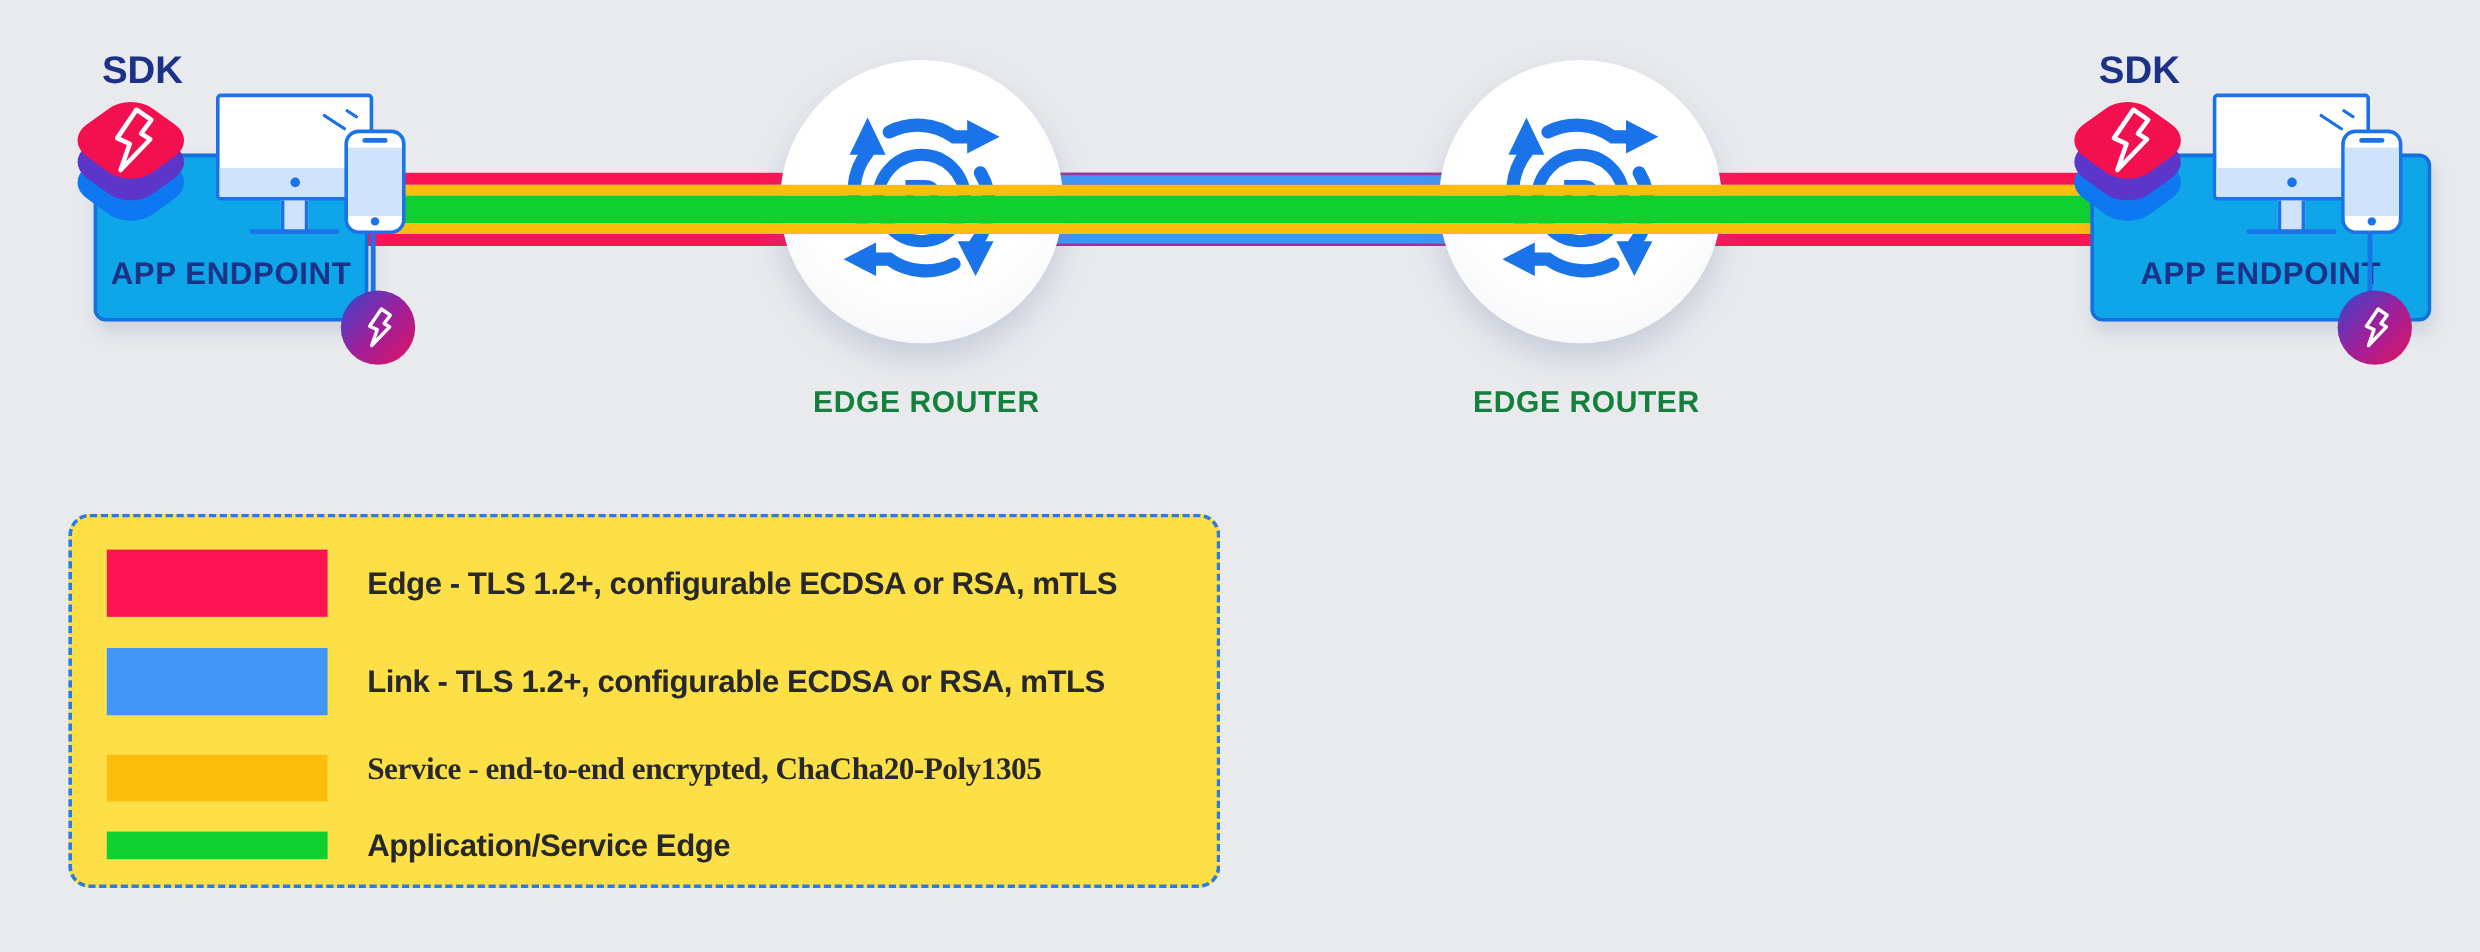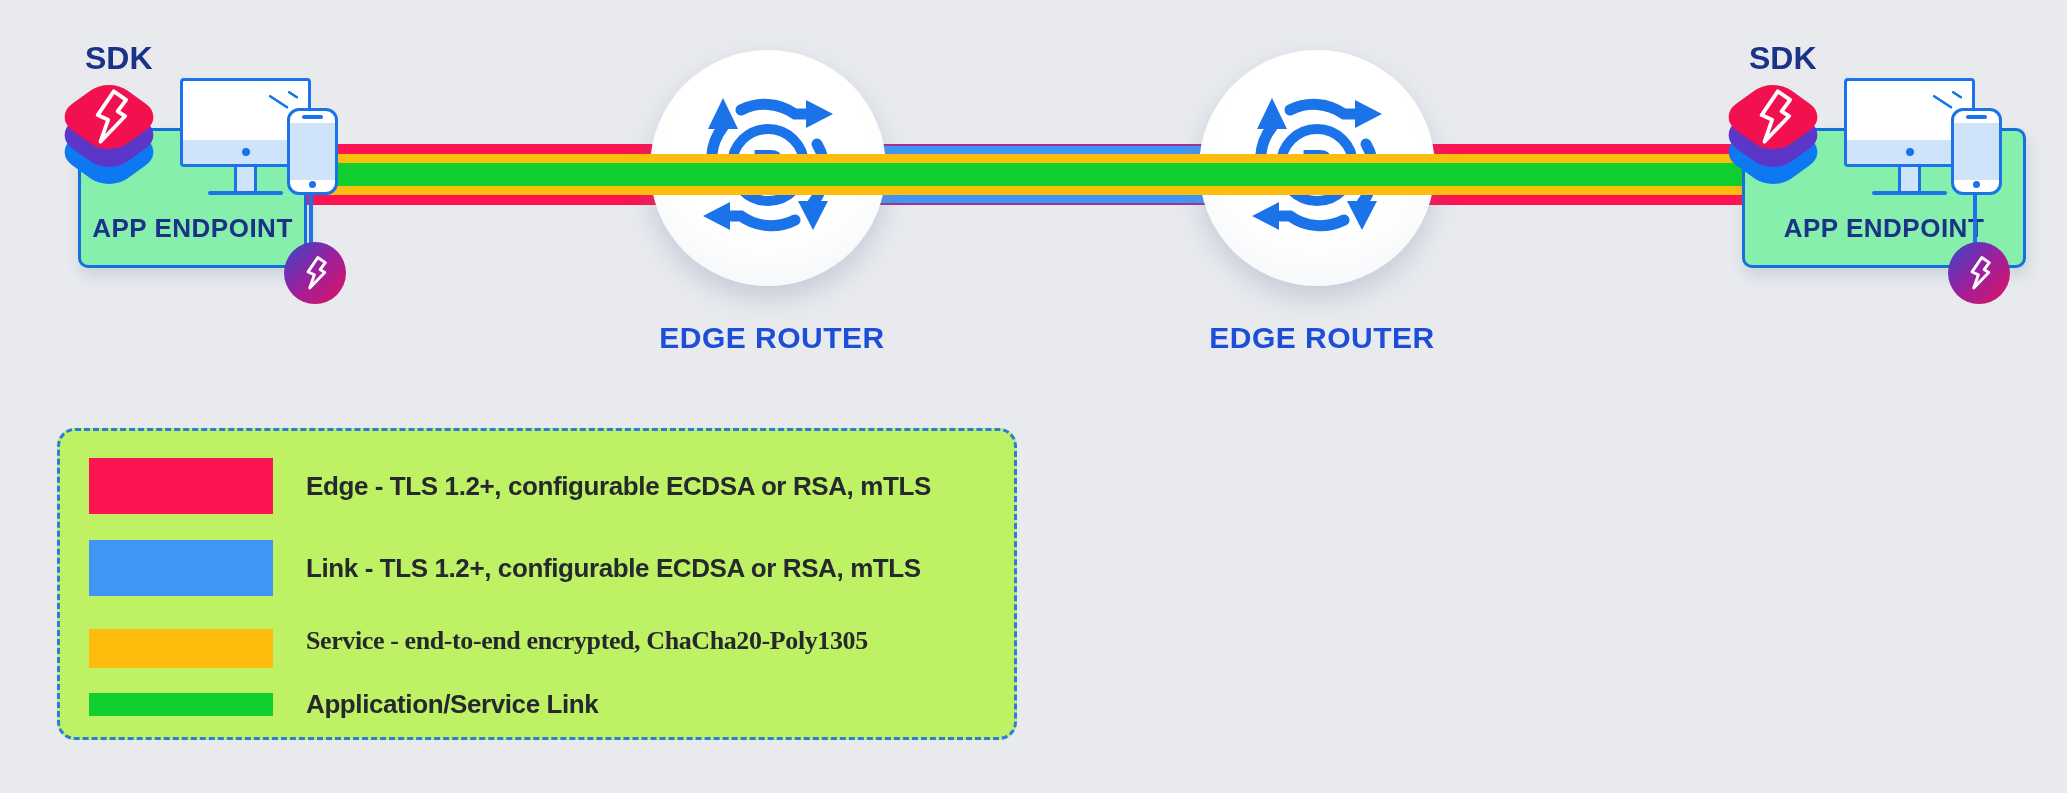--- a/index.html
+++ b/index.html
@@ -17,28 +17,28 @@
   .band.yellow.top{top:154px;} .band.yellow.bot{top:186px;}
   .band.green{background:#0fd02f;height:23px;top:163px;z-index:4;}
 
   
   .router-circle{position:absolute;top:50px;width:236px;height:236px;border-radius:50%;z-index:3;
       background:radial-gradient(circle at 50% 38%,#ffffff 52%,#f1f3f6 100%);
       box-shadow:0 12px 26px rgba(108,126,158,.28);}
   .router-circle.r1{left:650px;} .router-circle.r2{left:1199px;}
   .router-icon{position:absolute;left:33px;top:30px;}
   .router-label{position:absolute;top:321px;width:236px;text-align:center;z-index:5;
-      color:#1d4ed8;font-size:30px;font-weight:600;letter-spacing:.5px;}
+      color:#15803d;font-size:25px;font-weight:600;letter-spacing:.5px;}
   .router-label.l1{left:654px;} .router-label.l2{left:1204px;}
 
   
   .endpoint{position:absolute;top:40px;width:330px;height:300px;z-index:6;}
   .endpoint.left{left:58px;} .endpoint.right{left:1722px;}
   .sdk-label{position:absolute;left:27px;top:0px;color:#1b3286;font-size:32px;font-weight:600;}
-  .ep-box{position:absolute;left:20px;top:88px;width:229px;height:140px;background:#86efac;
+  .ep-box{position:absolute;left:20px;top:88px;width:229px;height:140px;background:#0ea5e9;
       border:3px solid #1570dd;border-radius:10px;box-sizing:border-box;z-index:1;
       box-shadow:2px 8px 14px rgba(108,126,158,.22);}
   .endpoint.right .ep-box{width:284px;}
   .ep-label{position:absolute;left:0;right:0;top:82px;text-align:center;color:#1b3286;
       font-size:26px;font-weight:600;letter-spacing:.5px;}
   
   .monitor{position:absolute;left:122px;top:38px;width:131px;height:89px;background:#ffffff;
       border:3.5px solid #1a73e8;border-radius:4px;box-sizing:border-box;z-index:2;}
   .monitor .bezel{position:absolute;left:0;right:0;bottom:0;height:24px;background:#cfe3fa;}
   .monitor .cam-dot{position:absolute;left:50%;bottom:8px;width:8px;height:8px;margin-left:-4px;
@@ -66,21 +66,21 @@
   .stack-layer.l-blue{left:12px;top:73px;background:#0d78f2;}
   .stack-layer.l-purple{left:12px;top:56px;background:#5c35c9;}
   .stack-layer.l-red{left:12px;top:38px;background:#f3104e;}
   .stack-bolt{position:absolute;left:33px;top:47px;z-index:6;}
   
   .badge{position:absolute;left:226px;top:202px;width:62px;height:62px;border-radius:50%;z-index:5;
       background:linear-gradient(135deg,#3646cf 0%,#a01f99 52%,#e0135f 100%);}
   .badge svg{position:absolute;left:20px;top:13px;}
 
   
-  .legend{position:absolute;left:57px;top:428px;width:960px;height:312px;background:#bef264;
+  .legend{position:absolute;left:57px;top:428px;width:960px;height:312px;background:#fde047;
       border:3px dashed #2b7ce0;border-radius:18px;box-sizing:border-box;z-index:7;}
   .swatch{position:absolute;left:29px;width:184px;}
   .swatch.sw1{top:27px;height:56px;background:#fb1352;}
   .swatch.sw2{top:109px;height:56px;background:#4196f5;}
   .swatch.sw3{top:198px;height:39px;background:#fdbd0d;}
   .swatch.sw4{top:262px;height:23px;background:#0fd02f;}
   .legend-text{position:absolute;left:246px;height:34px;line-height:34px;color:#26282e;
       font-size:26px;font-weight:600;letter-spacing:-0.4px;white-space:nowrap;}
   .legend-text.lt1{top:38px;} .legend-text.lt2{top:120px;}
   .legend-text.lt3{top:193px;font-family:Liberation Serif, serif;} .legend-text.lt4{top:256px;}
@@ -203,16 +203,16 @@
   </div>
 
   <div class="legend">
     <div class="swatch sw1"></div>
     <div class="legend-text lt1">Edge - TLS 1.2+, configurable ECDSA or RSA, mTLS</div>
     <div class="swatch sw2"></div>
     <div class="legend-text lt2">Link - TLS 1.2+, configurable ECDSA or RSA, mTLS</div>
     <div class="swatch sw3"></div>
     <div class="legend-text lt3">Service - end-to-end encrypted, ChaCha20-Poly1305</div>
     <div class="swatch sw4"></div>
-    <div class="legend-text lt4">Application/Service Link</div>
+    <div class="legend-text lt4">Application/Service Edge</div>
   </div>
 
 </div>
 
 </body></html>

